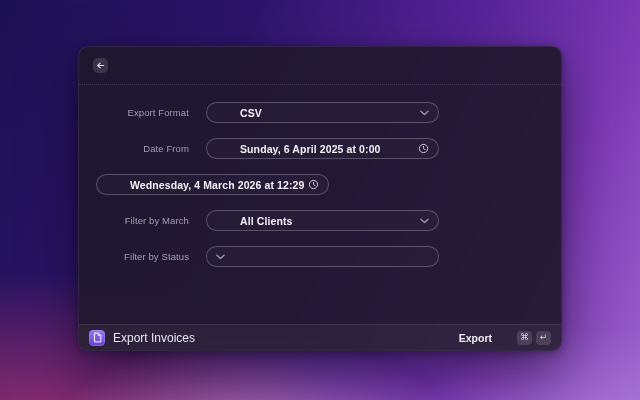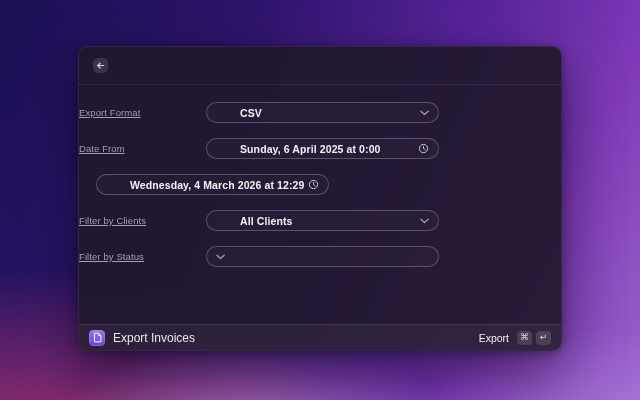--- a/index.html
+++ b/index.html
@@ -22,23 +22,22 @@
   }
   .dialog-header{flex:none;height:37px;position:relative;border-bottom:1px dotted rgba(255,255,255,0.14);}
   .back-btn{
     position:absolute;left:14px;top:11px;width:15px;height:15px;border-radius:5px;
     background:rgba(255,255,255,0.12);border:none;padding:0;cursor:pointer;
     display:flex;align-items:center;justify-content:center;
   }
   .dialog-body{flex:1;padding-top:17px;}
   .form-row{display:flex;align-items:center;margin-bottom:15px;}
   .field-label{
-    width:110px;text-align:left;font-size:9.5px;color:#a59db3;letter-spacing:0.1px;
+    width:110px;text-align:right;font-size:9.5px;color:#a59db3;letter-spacing:0.1px;
     white-space:nowrap;
-    text-decoration:underline;
   }
   .control{
     margin-left:17px;width:233px;height:21px;box-sizing:border-box;
     border:1px solid rgba(255,255,255,0.24);border-radius:10.5px;
     background:rgba(255,255,255,0.02);
     display:flex;align-items:center;padding:0 9px;cursor:pointer;
   }
   .value{
     flex:1;font-size:10.5px;font-weight:700;color:#f3f1f6;
     white-space:nowrap;letter-spacing:0.1px;overflow:hidden;margin-left:24px;
@@ -51,21 +50,21 @@
     display:flex;align-items:center;padding:0 10px;
   }
   .app-icon{
     width:16px;height:16px;border-radius:4.5px;flex:none;
     background:linear-gradient(180deg,#9579f2,#6b41d6);
     box-shadow:inset 0 0 0 0.5px rgba(255,255,255,0.25);
     display:flex;align-items:center;justify-content:center;
   }
   .footer-title{margin-left:8px;font-size:12px;color:#e8e5ee;}
   .footer-right{margin-left:auto;display:flex;align-items:center;gap:4px;}
-  .action-label{font-size:10.5px;font-weight:400;color:#f0edf4;margin-right:4px;}
+  .action-label{font-size:10.5px;font-weight:700;color:#f0edf4;margin-right:21px;}
   .key{
     width:15px;height:14px;border-radius:4px;background:rgba(255,255,255,0.13);
     color:#d6d2de;font-size:9px;line-height:1;
     display:flex;align-items:center;justify-content:center;cursor:pointer;
   }
 </style>
 </head>
 <body>
 
 <div class="stage">
@@ -113,21 +112,21 @@
           <span class="ctl-icon">
             <svg width="11" height="11" viewBox="0 0 16 16" fill="none">
               <circle cx="8" cy="8" r="6" stroke="#d2cedb" stroke-width="1.4"></circle>
               <path d="M8 4.8 V8.2 L10.4 9.6" stroke="#d2cedb" stroke-width="1.3" stroke-linecap="round" stroke-linejoin="round"></path>
             </svg>
           </span>
         </div>
       </div>
 
       <div class="form-row">
-        <span class="field-label">Filter by Clients</span>
+        <span class="field-label">Filter by March</span>
         <div class="control">
           <span class="value">All Clients</span>
           <span class="ctl-icon">
             <svg width="9" height="6" viewBox="0 0 10 6" fill="none">
               <path d="M1 1 L5 4.6 L9 1" stroke="#9d96a9" stroke-width="1.5" stroke-linecap="round" stroke-linejoin="round"></path>
             </svg>
           </span>
         </div>
       </div>
 

